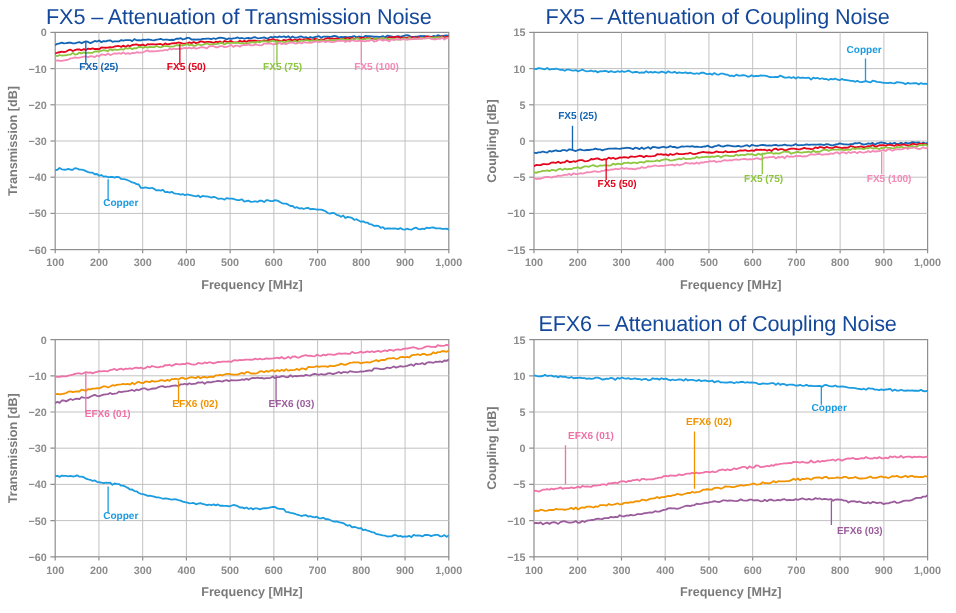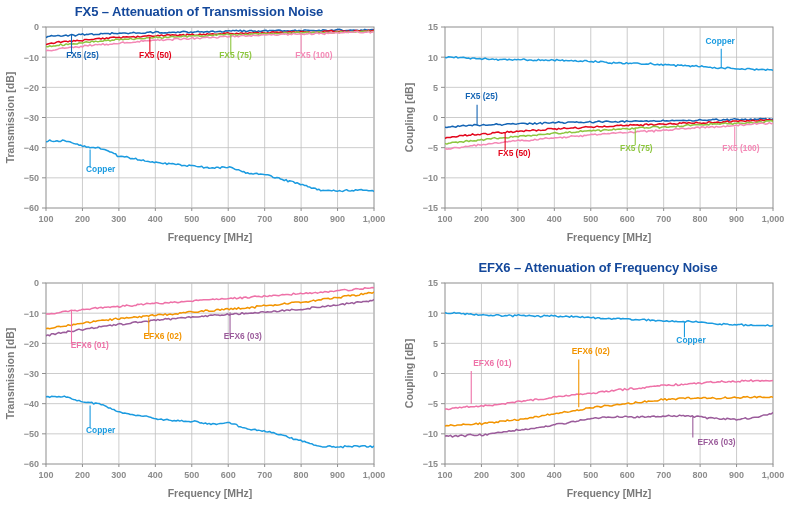--- a/index.html
+++ b/index.html
@@ -29,22 +29,22 @@
   #panel-tr { left: 399px; top: 0px;   }
   #panel-bl { left: 0px;   top: 256px; }
   #panel-br { left: 399px; top: 256px; }
 
   .chart-title {
     position: absolute;
     top: 4px;
     left: 0;
     width: 398px;
     text-align: center;
-    font-size: 13px;
-    font-weight: bold;
+    font-size: 18px;
+    font-weight: normal;
     color: #14489B;
     letter-spacing: -0.1px;
     white-space: nowrap;
   }
   .plot-wrap {
     position: absolute;
     left: 0;
     top: 0;
     width: 398px;
     height: 255px;
@@ -162,20 +162,21 @@
             <text x="235.5111111111111" y="58.07166666666666" text-anchor="middle" class="series-label" fill="#8DC63F">FX5 (75)</text>
             <line x1="301.1111111111111" y1="33.636666666666684" x2="301.1111111111111" y2="54.150000000000006" stroke="#F489B6" stroke-width="1.1"></line>
             <text x="313.8666666666667" y="58.07166666666666" text-anchor="middle" class="series-label" fill="#F489B6">FX5 (100)</text>
             <line x1="90.09777777777778" y1="149.4766666666667" x2="90.09777777777778" y2="167.57666666666668" stroke="#1B9BE0" stroke-width="1.1"></line>
             <text x="100.66666666666666" y="171.8" text-anchor="middle" class="series-label" fill="#1B9BE0">Copper</text>
           </g>
         </svg>
       </div>
   </div>
   <div class="panel" id="panel-tr">
+    <div class="chart-title">FX5 – Attenuation of Coupling Noise</div>
     <div class="plot-wrap">
         <svg width="398" height="255" viewBox="0 0 398 255" class="plot-svg">
           <rect x="46" y="27" width="328" height="181" class="frame-rect"></rect>
           <g>
             <line x1="82.44444444444444" y1="27" x2="82.44444444444444" y2="208" class="grid-line"></line>
             <line x1="118.88888888888889" y1="27" x2="118.88888888888889" y2="208" class="grid-line"></line>
             <line x1="155.33333333333331" y1="27" x2="155.33333333333331" y2="208" class="grid-line"></line>
             <line x1="191.77777777777777" y1="27" x2="191.77777777777777" y2="208" class="grid-line"></line>
             <line x1="228.22222222222223" y1="27" x2="228.22222222222223" y2="208" class="grid-line"></line>
             <line x1="264.66666666666663" y1="27" x2="264.66666666666663" y2="208" class="grid-line"></line>
@@ -331,21 +332,21 @@
             <text x="162.6222222222222" y="83.41166666666669" text-anchor="middle" class="series-label" fill="#F29400">EFX6 (02)</text>
             <line x1="230.04444444444445" y1="56.261666666666684" x2="230.04444444444445" y2="79.79166666666666" stroke="#9B5C9B" stroke-width="1.1"></line>
             <text x="242.79999999999998" y="83.41166666666669" text-anchor="middle" class="series-label" fill="#9B5C9B">EFX6 (03)</text>
             <line x1="90.09777777777778" y1="149.4766666666667" x2="90.09777777777778" y2="171.8" stroke="#1B9BE0" stroke-width="1.1"></line>
             <text x="100.66666666666666" y="176.62666666666667" text-anchor="middle" class="series-label" fill="#1B9BE0">Copper</text>
           </g>
         </svg>
       </div>
   </div>
   <div class="panel" id="panel-br">
-    <div class="chart-title">EFX6 – Attenuation of Frequency Noise</div>
+    <div class="chart-title">EFX6 – Attenuation of Coupling Noise</div>
     <div class="plot-wrap">
         <svg width="398" height="255" viewBox="0 0 398 255" class="plot-svg">
           <rect x="46" y="27" width="328" height="181" class="frame-rect"></rect>
           <g>
             <line x1="82.44444444444444" y1="27" x2="82.44444444444444" y2="208" class="grid-line"></line>
             <line x1="118.88888888888889" y1="27" x2="118.88888888888889" y2="208" class="grid-line"></line>
             <line x1="155.33333333333331" y1="27" x2="155.33333333333331" y2="208" class="grid-line"></line>
             <line x1="191.77777777777777" y1="27" x2="191.77777777777777" y2="208" class="grid-line"></line>
             <line x1="228.22222222222223" y1="27" x2="228.22222222222223" y2="208" class="grid-line"></line>
             <line x1="264.66666666666663" y1="27" x2="264.66666666666663" y2="208" class="grid-line"></line>

